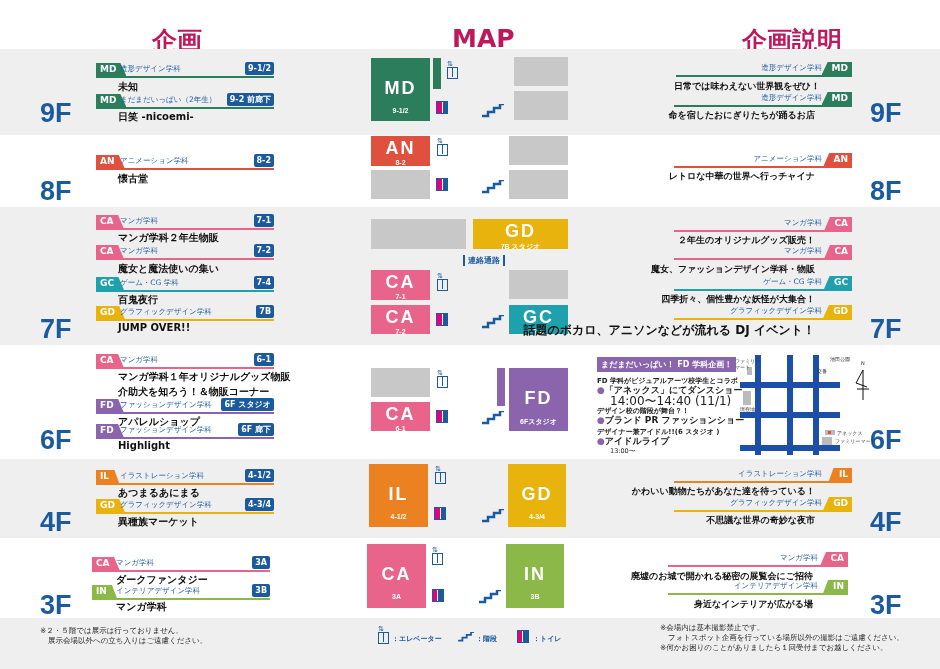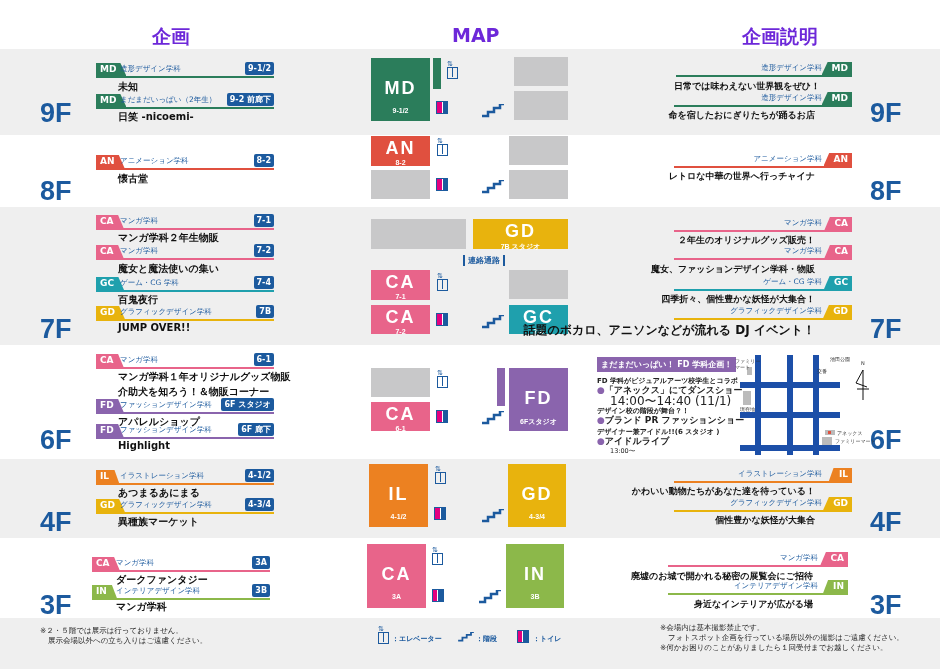--- a/index.html
+++ b/index.html
@@ -1,17 +1,17 @@
 <!DOCTYPE html>
 <html><head>
 <meta charset="utf-8">
 <style>
 *{box-sizing:border-box;margin:0;padding:0}
 body{width:940px;height:669px;position:relative;background:#fff;font-family:"DejaVu Sans","Liberation Sans",sans-serif;overflow:hidden;color:#222}
-.hdr{position:absolute;top:24px;font-weight:bold;color:#6d28d9;font-size:19px}
+.hdr{position:absolute;top:24px;font-weight:bold;color:#be185d;font-size:25px}
 .band{position:absolute;left:0;width:940px}
 .grey{background:#efefef}
 .floor{position:absolute;font-family:"Liberation Sans",sans-serif;font-weight:bold;color:#1c5a9e;font-size:27px}
 .le{position:absolute;left:96px;width:178px;height:15px}
 .le .tag{position:absolute;left:0;top:0;height:13px;padding:0 10px 0 4px;color:#fff;font-size:9px;line-height:13px;font-weight:bold;clip-path:polygon(0 0,80% 0,100% 100%,0 100%)}
 .le .dept{position:absolute;left:24px;top:1px;font-size:7.5px;color:#1c5a9e}
 .le .room{position:absolute;right:0;top:-1px;background:#1c5a9e;color:#fff;font-size:8px;font-weight:bold;padding:1px 3px;border-radius:2px;line-height:11px}
 .le .line{position:absolute;left:0;right:0;top:13px;height:2px}
 .lt{position:absolute;left:118px;font-size:10px;font-weight:bold;color:#111}
 .re{position:absolute;right:88px;width:178px;height:15px}
@@ -356,21 +356,21 @@
     <span class="dept">イラストレーション学科</span>
     <span class="tag" style="background:#ec8121">IL</span>
     <span class="line" style="background:#ec8121"></span>
   </div>
 <div class="rt" style="top:485px;right:125px">かわいい動物たちがあなた達を待っている！</div>
 <div class="re" style="top:497px">
     <span class="dept">グラフィックデザイン学科</span>
     <span class="tag" style="background:#e8b30d">GD</span>
     <span class="line" style="background:#e8b30d"></span>
   </div>
-<div class="rt" style="top:514px;right:125px">個性豊かな妖怪が大集合</div>
+<div class="rt" style="top:514px;right:125px">不思議な世界の奇妙な夜市</div>
 
 <div class="re" style="top:552px;width:180px;right:92px">
     <span class="dept">マンガ学科</span>
     <span class="tag" style="background:#e8648a">CA</span>
     <span class="line" style="background:#e8648a"></span>
   </div>
 <div class="rt" style="top:570px;right:127px">廃墟のお城で開かれる秘密の展覧会にご招待</div>
 <div class="re" style="top:580px;width:180px;right:92px">
     <span class="dept">インテリアデザイン学科</span>
     <span class="tag" style="background:#8cb84a">IN</span>

